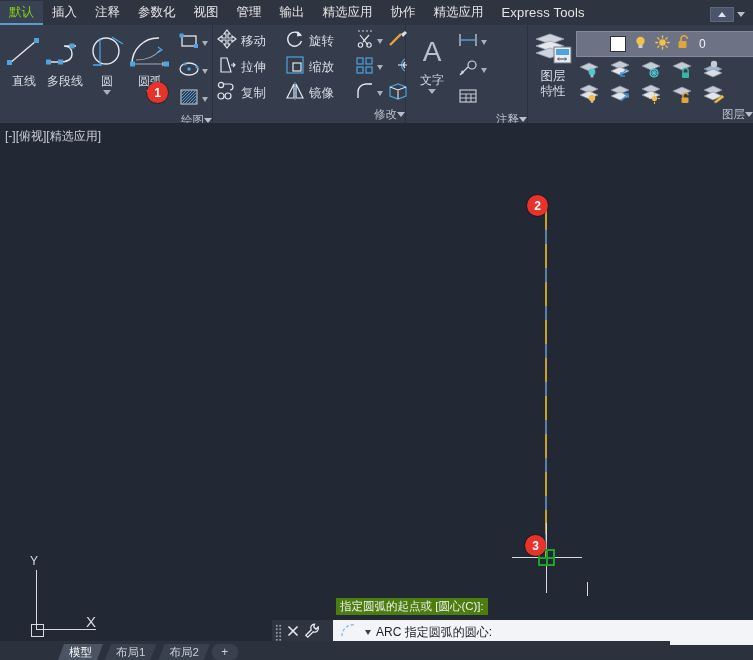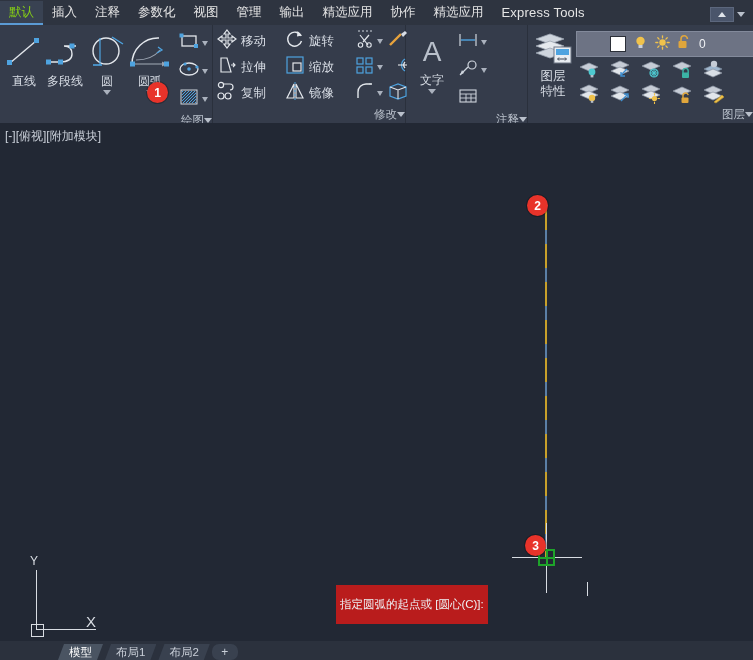--- a/index.html
+++ b/index.html
@@ -134,22 +134,22 @@
 
   .ucs{position:absolute;left:14px;top:435px;width:80px;height:80px;}
   .ucs .ax{position:absolute;background:#d8dce2;}
   .ucs .vert{left:22px;top:12px;width:1px;height:60px;}
   .ucs .horz{left:22px;top:71px;width:60px;height:1px;}
   .ucs .sq{position:absolute;left:17px;top:66px;width:11px;height:11px;border:1px solid #d8dce2;background:transparent;}
   .ucs .yl{position:absolute;left:16px;top:-4px;font-size:12px;color:#d8dce2;}
   .ucs .xm{position:absolute;left:72px;top:56px;font-size:15px;color:#d8dce2;line-height:15px;}
 
   .tooltip{
-    position:absolute;background:#b91c1c;color:#eef1f4;
-    font-size:11.5px;line-height:15px;padding:12px 4px;white-space:nowrap;
+    position:absolute;background:#4d7c0f;color:#eef1f4;
+    font-size:11.5px;line-height:15px;padding:1px 4px;white-space:nowrap;margin-top:13px;
   }
   .ttcursor{
     position:absolute;left:587px;top:582px;width:1px;height:14px;background:#d8dce2;
   }
 
   
   .cmdbar{
     position:absolute;left:272px;top:620px;width:481px;height:25px;
     display:flex;align-items:center;
   }
@@ -634,21 +634,21 @@
         <span>图层</span>
         <span class="dn"></span>
       </div>
     </div>
   </div>
 
   <div class="badge" style="left:147px;top:82px">1</div>
 
   <div class="canvas">
 
-    <div class="vplabel">[-][俯视][附加模块]</div>
+    <div class="vplabel">[-][俯视][精选应用]</div>
 
     <div class="drawline" style="top:87px;height:348px">
       <div class="dash" style="top:20px;height:14px"></div>
       <div class="dash" style="top:58px;height:14px"></div>
       <div class="dash" style="top:96px;height:14px"></div>
       <div class="dash" style="top:134px;height:14px"></div>
       <div class="dash" style="top:172px;height:14px"></div>
       <div class="dash" style="top:210px;height:14px"></div>
       <div class="dash" style="top:248px;height:14px"></div>
       <div class="dash" style="top:286px;height:14px"></div>
@@ -667,20 +667,45 @@
       <div class="ax horz"></div>
       <div class="sq"></div>
       <div class="yl">Y</div>
       <div class="xm">X</div>
     </div>
 
     <div class="tooltip" style="left:336px;top:462px">指定圆弧的起点或 [圆心(C)]:</div>
     <div class="ttcursor" style="top:459px"></div>
   </div>
 
+  <div class="cmdbar">
+    <div class="cmdleft">
+      <span class="dragdots"></span>
+      <span>
+        <svg width="14" height="14" viewBox="0 0 14 14">
+          <line x1="2.5" y1="2.5" x2="11.5" y2="11.5" stroke="#e6eaef" stroke-width="1.6"></line>
+          <line x1="11.5" y1="2.5" x2="2.5" y2="11.5" stroke="#e6eaef" stroke-width="1.6"></line>
+        </svg>
+      </span>
+      <span>
+        <svg width="16" height="16" viewBox="0 0 16 16">
+          <path d="M10.5 1.2 a3.8 3.8 0 0 0 -3.3 5.6 L1.8 12.2 l2 2 5.4 -5.4 a3.8 3.8 0 0 0 5 -4.9 L12 6.2 9.8 4 Z" fill="none" stroke="#e6eaef" stroke-width="1.3"></path>
+        </svg>
+      </span>
+    </div>
+    <div class="cmdinput">
+      <span>
+        <svg width="20" height="16" viewBox="0 0 20 16">
+          <path d="M2 13 A11 11 0 0 1 15 2" fill="none" stroke="#8fb8dd" stroke-width="1.4" stroke-dasharray="3 2"></path>
+        </svg>
+      </span>
+      <span class="caret" style="border-top-color:#3a3f49"></span>
+      <span class="txt" title="键入命令">ARC 指定圆弧的圆心:</span>
+    </div>
+  </div>
 
   <div class="statusbar">
     <div class="sq"></div>
     <div class="stab active">模型</div>
     <div class="stab">布局1</div>
     <div class="stab">布局2</div>
     <div class="splus">+</div>
   </div>
 
 </div>

